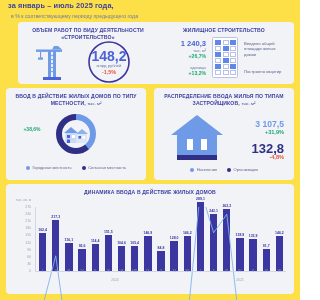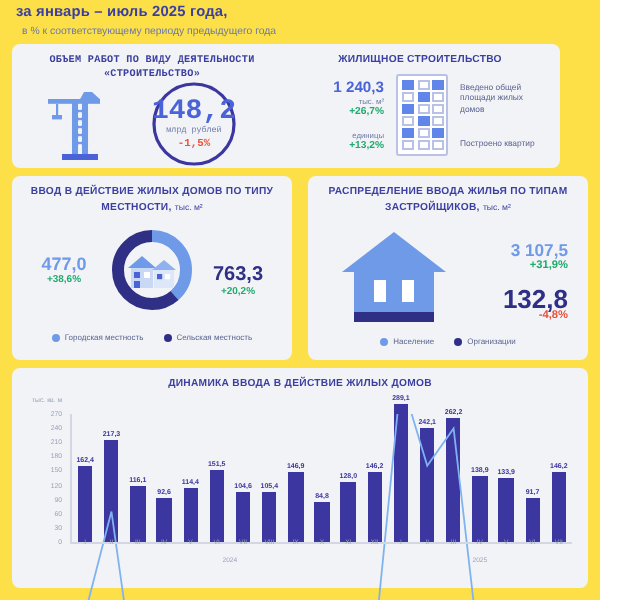--- a/index.html
+++ b/index.html
@@ -24,22 +24,22 @@
 
   
   .card { position: absolute; background: #f2f3f6; border-radius: 4px; }
   .card-title {
     text-align: center; font-size: 5.1px; font-weight: bold;
     color: #3b3fa0; line-height: 7px; letter-spacing: .15px;
     padding: 5px 6px 0 6px;
   }
   .card-title .unit { font-weight: normal; font-size: 4.3px; letter-spacing: 0; }
 
-  .c-tl { left: 6px;   top: 22px;  width: 140px; height: 62px; font-family: Liberation Mono, monospace; }
-  .c-tr { left: 140px; top: 22px;  width: 140px; height: 62px; }
+  .c-tl { left: 18px;   top: 22px;  width: 140px; height: 62px; }
+  .c-tr { left: 154px; top: 22px;  width: 140px; height: 62px; }
   .c-ml { left: 6px;   top: 88px;  width: 140px; height: 92px; }
   .c-mr { left: 154px; top: 88px;  width: 140px; height: 92px; }
   .c-b  { left: 6px;   top: 184px; width: 288px; height: 110px; }
   .pos { color: #1faa6e; font-weight: bold; }
   .neg { color: #e8533a; font-weight: bold; }
 
   
   .tl-body { position: relative; height: 40px; margin-top: 2px; }
   .crane { position: absolute; left: 14px; top: 2px; width: 46px; height: 38px; }
   .ring {
@@ -204,42 +204,37 @@
     </div>
   </div>
 
   <div class="card c-ml">
     <div class="card-title">
       <span>ВВОД В ДЕЙСТВИЕ ЖИЛЫХ ДОМОВ ПО ТИПУ МЕСТНОСТИ,</span>
       <span class="unit">тыс. м²</span>
     </div>
     <div class="ml-body">
       <div class="ml-left">
-        <div class="v">477,0</div>
         <div class="d pos">+38,6%</div>
       </div>
       <svg class="donut" width="46" height="46" viewBox="0 0 46 46">
         <circle cx="23" cy="23" r="17" fill="none" stroke="#6f9ae8" stroke-width="6" stroke-dasharray="41 107" stroke-dashoffset="0" transform="rotate(-90 23 23)"></circle>
         <circle cx="23" cy="23" r="17" fill="none" stroke="#2f2f86" stroke-width="6" stroke-dasharray="66 107" stroke-dashoffset="-41" transform="rotate(-90 23 23)"></circle>
       </svg>
       <svg class="house-ic" width="26" height="20" viewBox="0 0 26 20">
         <polygon points="1,8 8,2 15,8" fill="#6f9ae8"></polygon>
         <rect x="2.5" y="8" width="11" height="10" fill="#c9d8f5"></rect>
         <rect x="4" y="10" width="3" height="3" fill="#4a63d8"></rect>
         <rect x="9" y="10" width="3" height="3" fill="#fff"></rect>
         <rect x="4" y="14.5" width="3" height="3.5" fill="#4a63d8"></rect>
         <polygon points="13,9 19,4 25,9" fill="#8fb2ef"></polygon>
         <rect x="14" y="9" width="10" height="9" fill="#dce7fa"></rect>
         <rect x="15.5" y="11" width="2.6" height="2.6" fill="#4a63d8"></rect>
         <rect x="19.5" y="11" width="2.6" height="2.6" fill="#fff"></rect>
       </svg>
-      <div class="ml-right">
-        <div class="v">763,3</div>
-        <div class="d pos">+20,2%</div>
-      </div>
     </div>
     <div class="legend">
       <div class="it">
         <div class="dot" style="background:#6f9ae8"></div>
         <span>Городская местность</span>
       </div>
       <div class="it">
         <div class="dot" style="background:#2f2f86"></div>
         <span>Сельская местность</span>
       </div>

